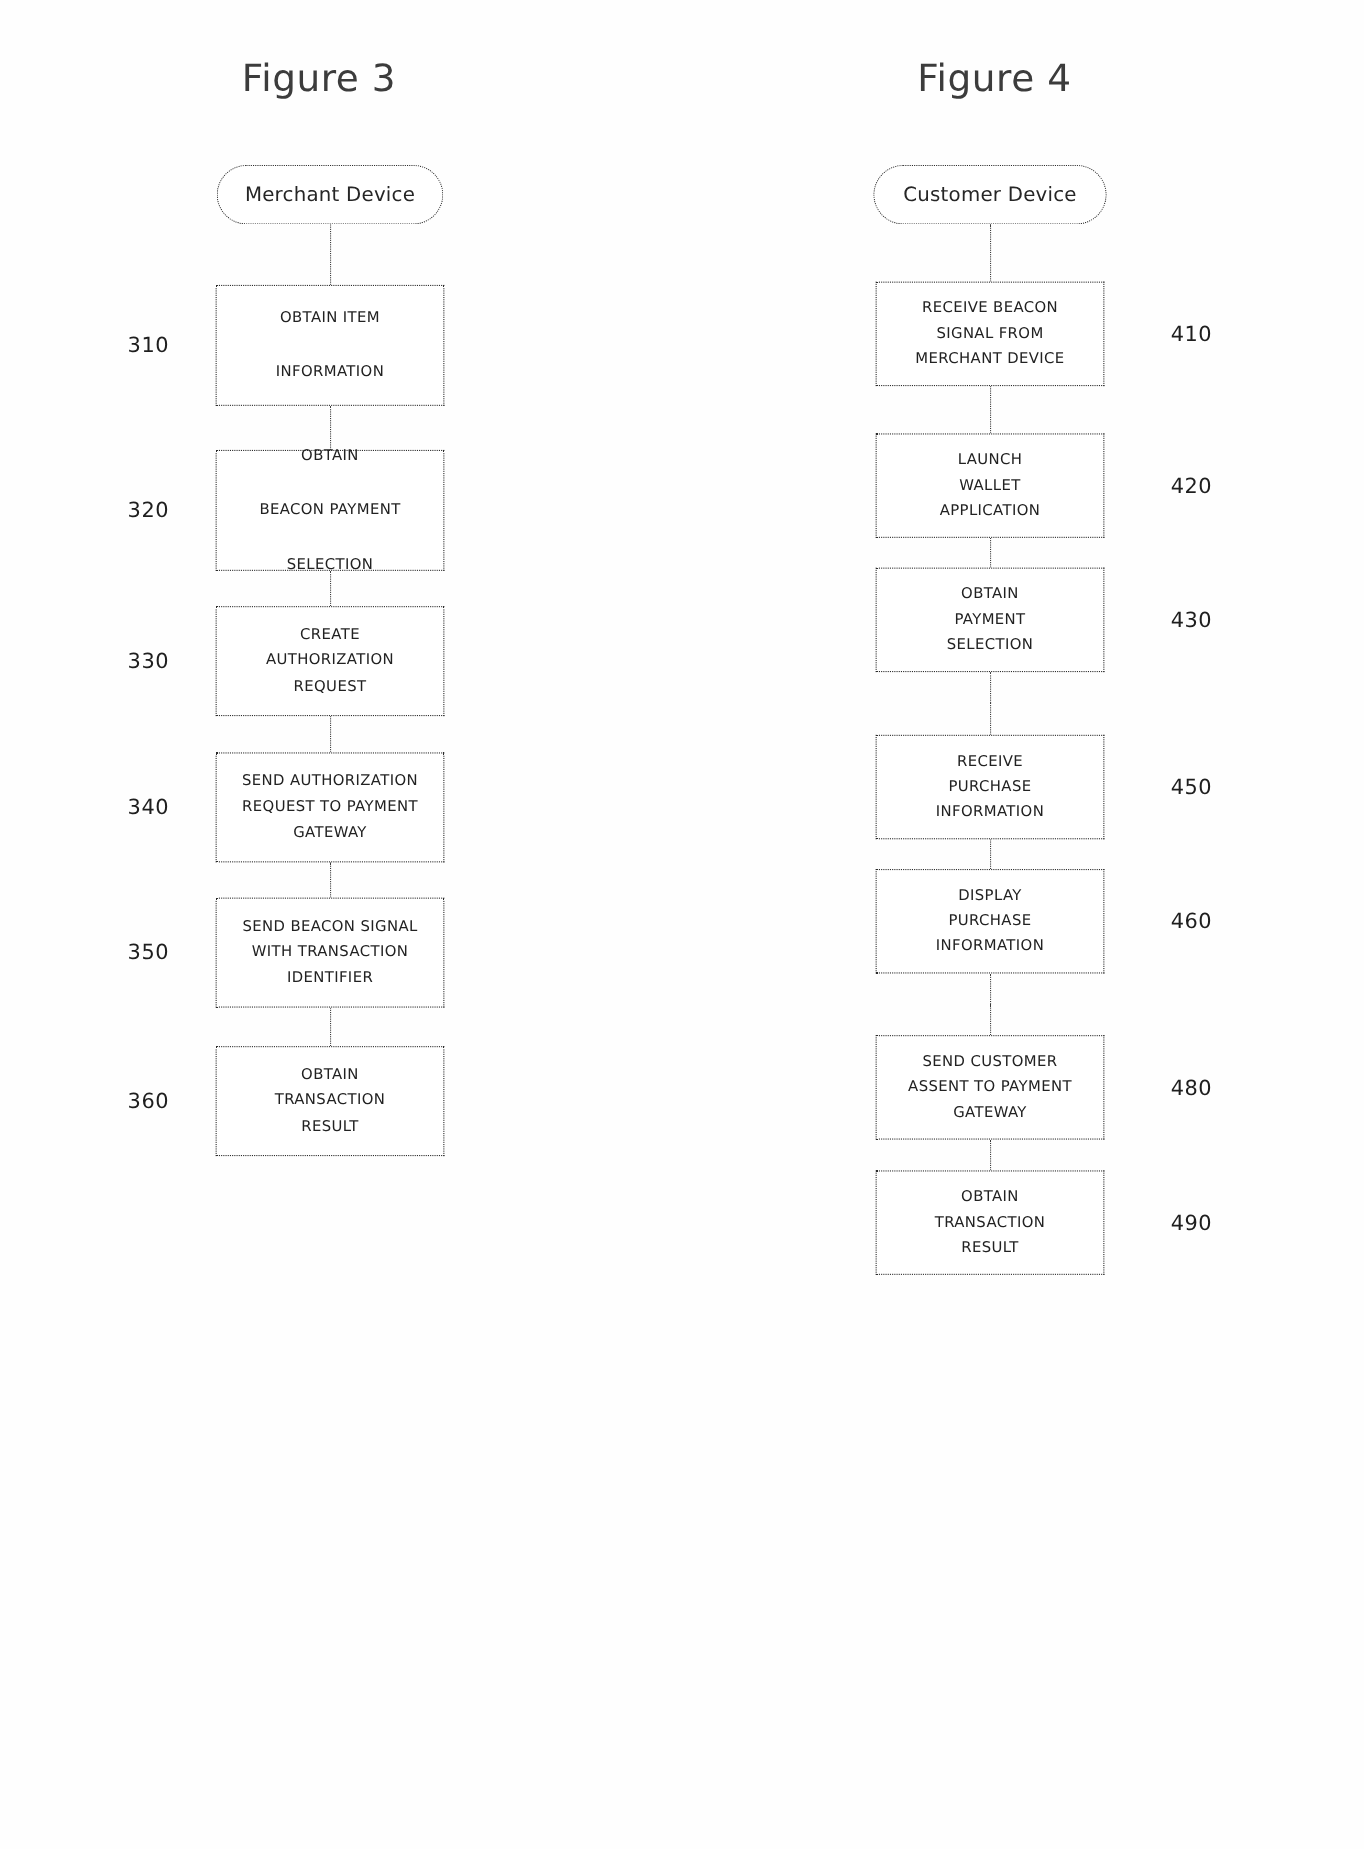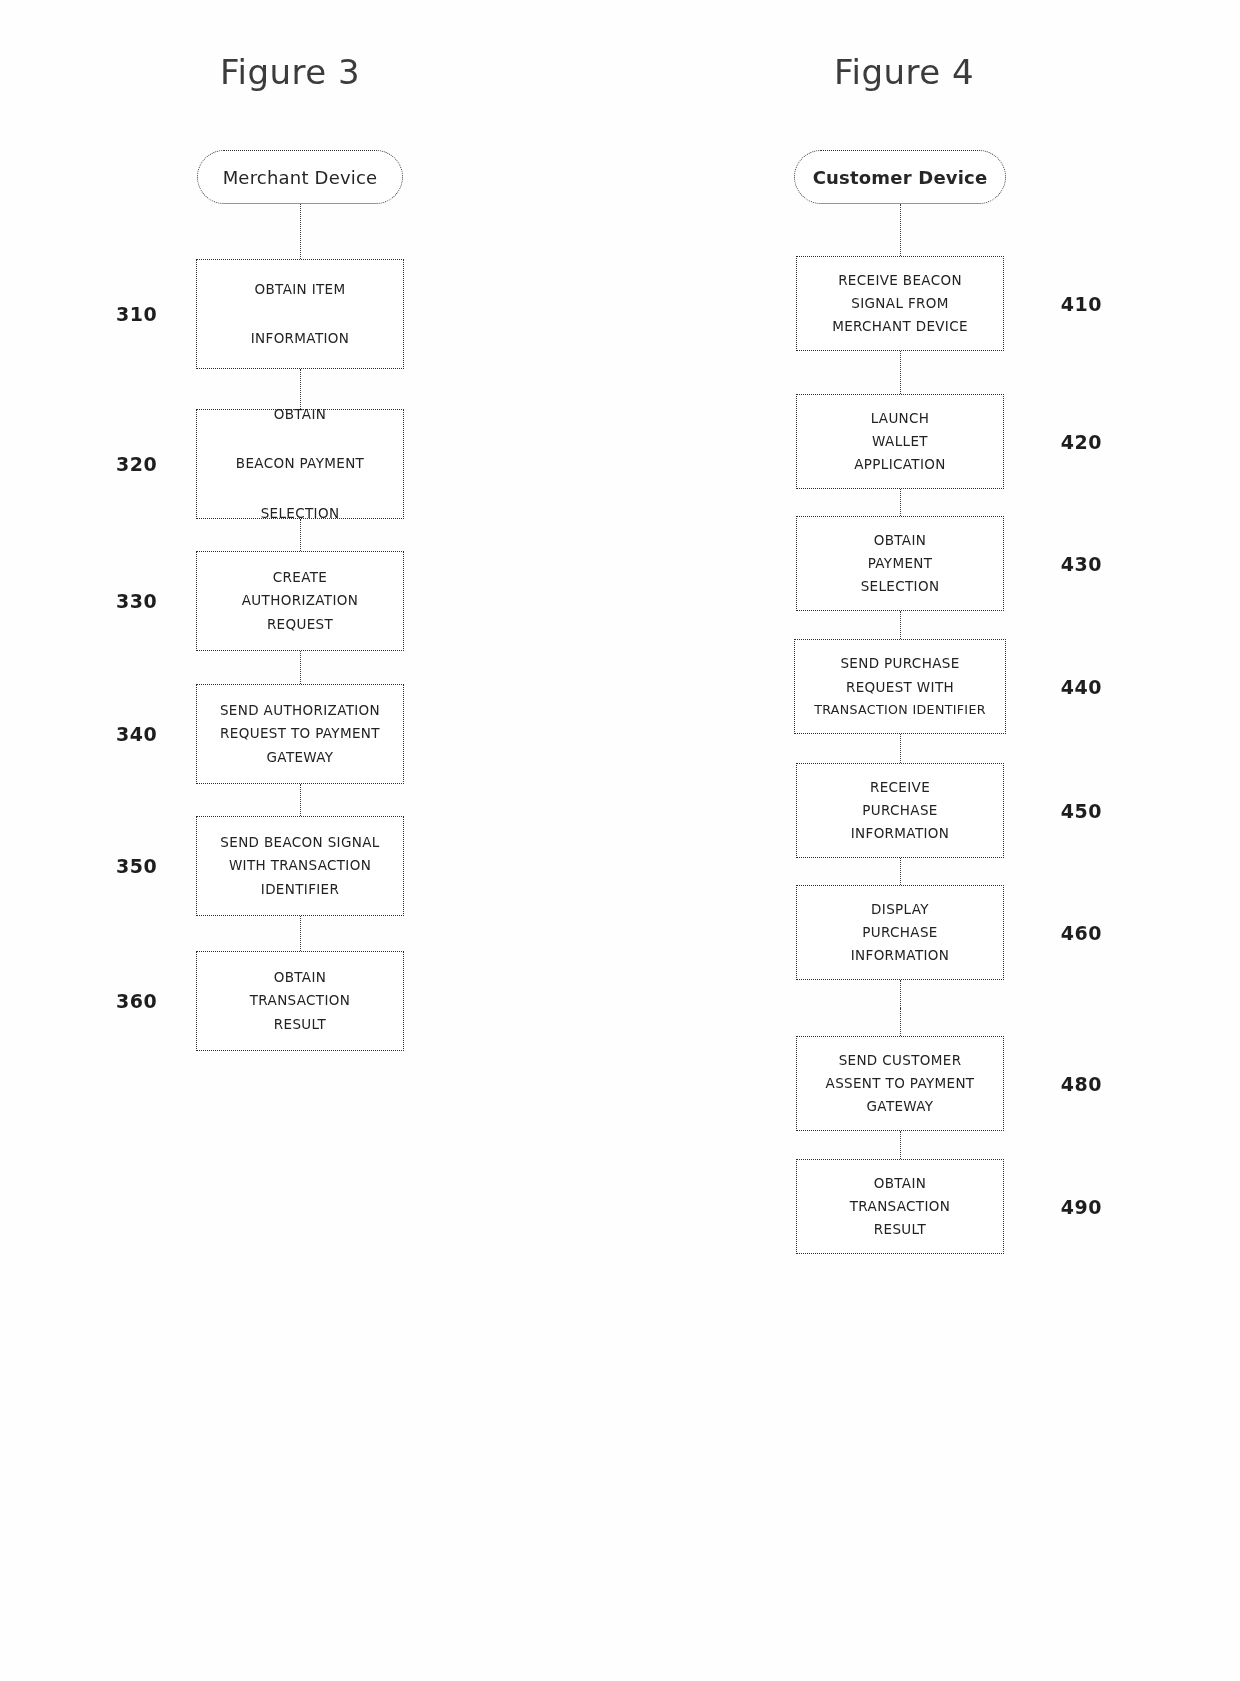--- a/index.html
+++ b/index.html
@@ -70,21 +70,21 @@
     border-radius: 28px;
     display: flex;
     align-items: center;
     justify-content: center;
     font-size: 18px;
     letter-spacing: 0.2px;
     color: #262626;
     background: #fff;
     font-family: "DejaVu Sans", sans-serif;
   }
-  #figure-4 .terminator { width: 212px; font-weight: bold; }
+  #figure-4 .terminator { width: 212px; }
 
   
   .connector {
     width: 0;
     border-left: 1.6px dotted #3a3a3a;
     margin: 0 auto;
   }
 
   
   .step {
@@ -119,21 +119,20 @@
   .box.h95  { height: 95px; }
 
   
   .refnum {
     position: absolute;
     font-size: 19px;
     color: #1e1e1e;
     font-family: "DejaVu Sans", sans-serif;
     letter-spacing: 0.5px;
     white-space: nowrap;
-    font-weight: bold;
   }
   .refnum.left  { left: 96px; }
   .refnum.right { right: 78px; }
 </style>
 </head>
 <body>
 
 <div class="page">
 
   <div class="figure" id="figure-3">
@@ -237,28 +236,20 @@
       <div class="step">
         <div class="box h95">
           <span class="line">OBTAIN</span>
           <span class="line">PAYMENT</span>
           <span class="line">SELECTION</span>
         </div>
         <span class="refnum right">430</span>
       </div>
       <div class="connector" style="height:28px"></div>
 
-      <div class="step">
-        <div class="box h95" style="width:212px">
-          <span class="line">SEND PURCHASE</span>
-          <span class="line">REQUEST WITH</span>
-          <span class="line" style="font-size:12.6px">TRANSACTION IDENTIFIER</span>
-        </div>
-        <span class="refnum right">440</span>
-      </div>
       <div class="connector" style="height:29px"></div>
 
       <div class="step">
         <div class="box h95">
           <span class="line">RECEIVE</span>
           <span class="line">PURCHASE</span>
           <span class="line">INFORMATION</span>
         </div>
         <span class="refnum right">450</span>
       </div>

